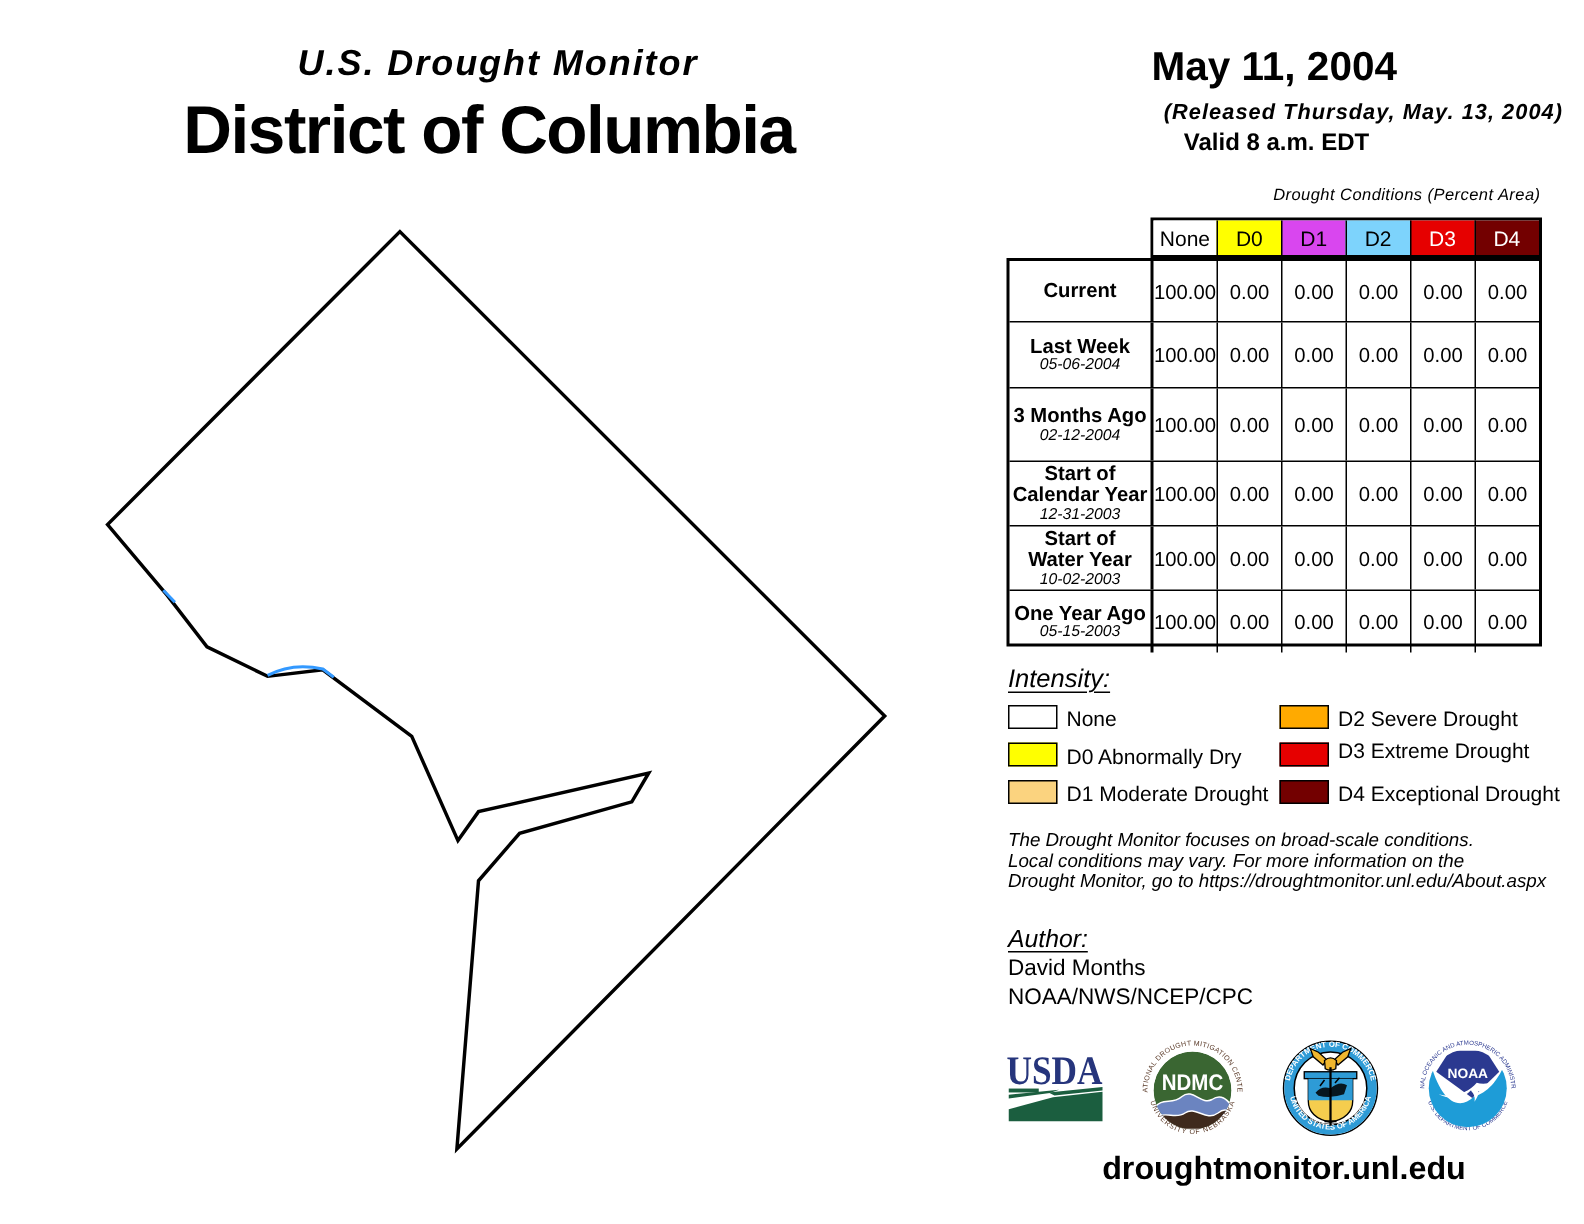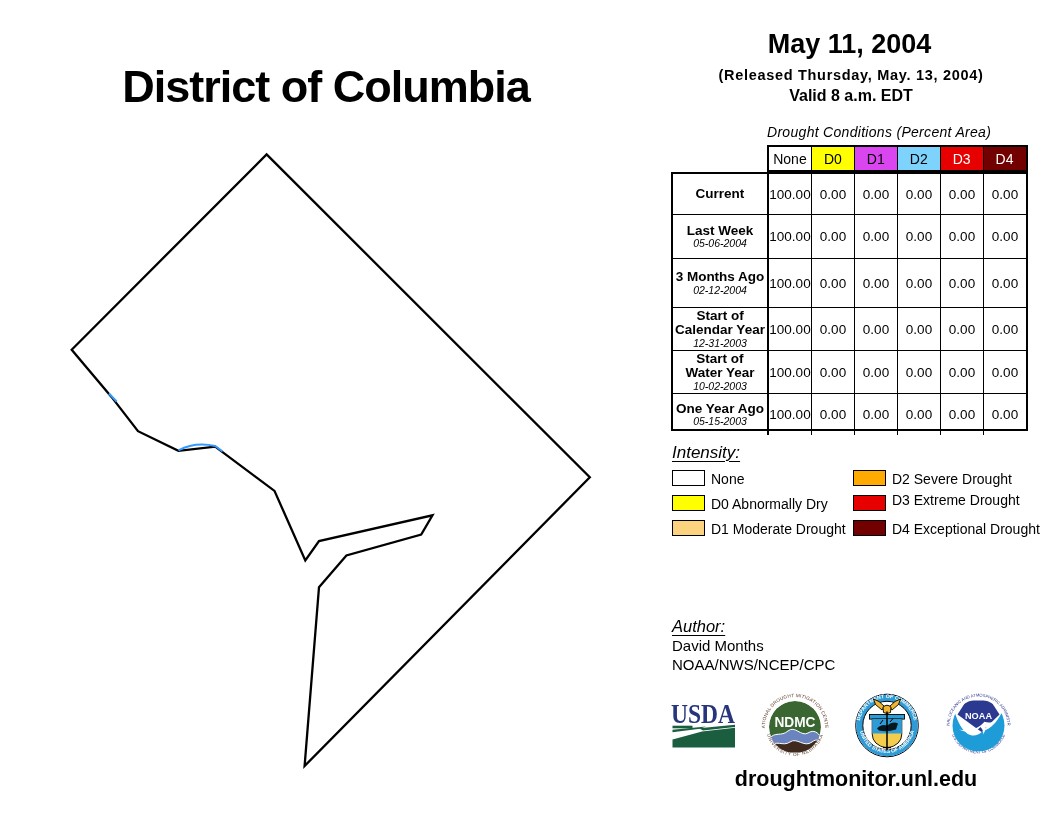--- a/index.html
+++ b/index.html
@@ -14,39 +14,40 @@
   .rl{font-weight:bold;font-size:13.5px;line-height:14.5px;}
   .rd{font-style:italic;font-size:10.5px;line-height:11.5px;}
   .val{flex:1;box-sizing:border-box;display:flex;align-items:center;justify-content:center;font-size:13.5px;}
   .sw{position:absolute;width:33px;height:16px;border:1px solid #000;box-sizing:border-box;}
   .lgl{position:absolute;font-size:14px;}
 </style>
 </head>
 <body>
 <div id="page">
 
+  <div class="abs" style="left:0;top:29px;width:664px;text-align:center;font-size:24px;font-weight:bold;font-style:italic;letter-spacing:1.3px;">U.S. Drought Monitor</div>
 
   <div class="abs" style="left:0;top:61px;width:652px;text-align:center;font-size:45px;font-weight:bold;letter-spacing:-1px;">District of Columbia</div>
 
   <svg class="abs" style="left:0;top:0;" width="660" height="816" viewBox="0 0 660 816">
 
     <polygon points="266.6,154.4 589.8,477.3 304.6,766.0 319.0,587.2 346.4,555.5 421.2,534.6 432.5,515.3 319.0,541.1 305.3,560.4 274.5,490.9 215.2,446.6 178.4,450.9 138.0,431.2 111.5,396.9 71.7,349.7" fill="#ffffff" stroke="#000000" stroke-width="2.3" stroke-linejoin="miter"></polygon>
 
     <path d="M178.4,450.3 Q195,441.5 215.2,446.0 L222.5,451.5" fill="none" stroke="#3399ff" stroke-width="2"></path>
 
     <path d="M108.9,393.5 L116.6,401.5" fill="none" stroke="#3399ff" stroke-width="2"></path>
   </svg>
 
   <div class="abs" style="left:659px;top:29px;width:381px;text-align:center;font-size:27px;font-weight:bold;">May 11, 2004</div>
 
-  <div class="abs" style="left:660px;top:66.5px;width:382px;text-align:center;font-size:14.5px;font-weight:bold;letter-spacing:0.7px;">(Released Thursday, May. 13, 2004)</div>
+  <div class="abs" style="left:660px;top:66.5px;width:382px;text-align:right;font-size:14.5px;font-weight:bold;font-style:italic;letter-spacing:0.7px;">(Released Thursday, May. 13, 2004)</div>
 
   <div class="abs" style="left:660px;top:86.5px;width:382px;text-align:center;font-size:16px;font-weight:bold;">Valid 8 a.m. EDT</div>
 
-  <div class="abs" style="left:767px;top:124px;width:260px;text-align:left;font-size:14px;font-style:italic;letter-spacing:0.3px;">Drought Conditions (Percent Area)</div>
+  <div class="abs" style="left:767px;top:124px;width:260px;text-align:right;font-size:11px;font-style:italic;letter-spacing:0.3px;">Drought Conditions (Percent Area)</div>
 
   <div class="abs" id="dtable" style="left:671px;top:145px;width:357px;height:286px;">
 
     <div style="position:absolute;left:96px;top:0;width:260.5px;height:27px;border:2px solid #000;box-sizing:border-box;display:flex;font-size:14px;">
 
       <div class="hc" style="background:#ffffff;">None</div>
 
       <div class="hc bl" style="background:#ffff00;">D0</div>
 
       <div class="hc bl" style="background:#d946ef;">D1</div>
@@ -161,20 +162,21 @@
 
     <div class="sw" style="left:853px;top:495px;background:#e60000;"></div>
 
     <div class="lgl" style="left:892px;top:492px;">D3 Extreme Drought</div>
 
     <div class="sw" style="left:853px;top:520px;background:#730000;"></div>
 
     <div class="lgl" style="left:892px;top:521px;">D4 Exceptional Drought</div>
   </div>
 
+  <div class="abs" style="left:672px;top:554px;width:360px;font-size:12.5px;font-style:italic;line-height:13.6px;">The Drought Monitor focuses on broad-scale conditions.<br>Local conditions may vary. For more information on the<br>Drought Monitor, go to https://droughtmonitor.unl.edu/About.aspx</div>
 
   <div class="abs" style="left:672px;top:617px;font-size:16.5px;font-style:italic;text-decoration:underline;text-underline-offset:2.5px;">Author:</div>
 
   <div class="abs" style="left:672px;top:637px;font-size:15px;">David Months</div>
 
   <div class="abs" style="left:672px;top:656px;font-size:15px;">NOAA/NWS/NCEP/CPC</div>
 
   <svg class="abs" style="left:660px;top:685px;" width="396" height="80" viewBox="660 685 396 80">
     <defs>
       <clipPath id="ndmcclip">

